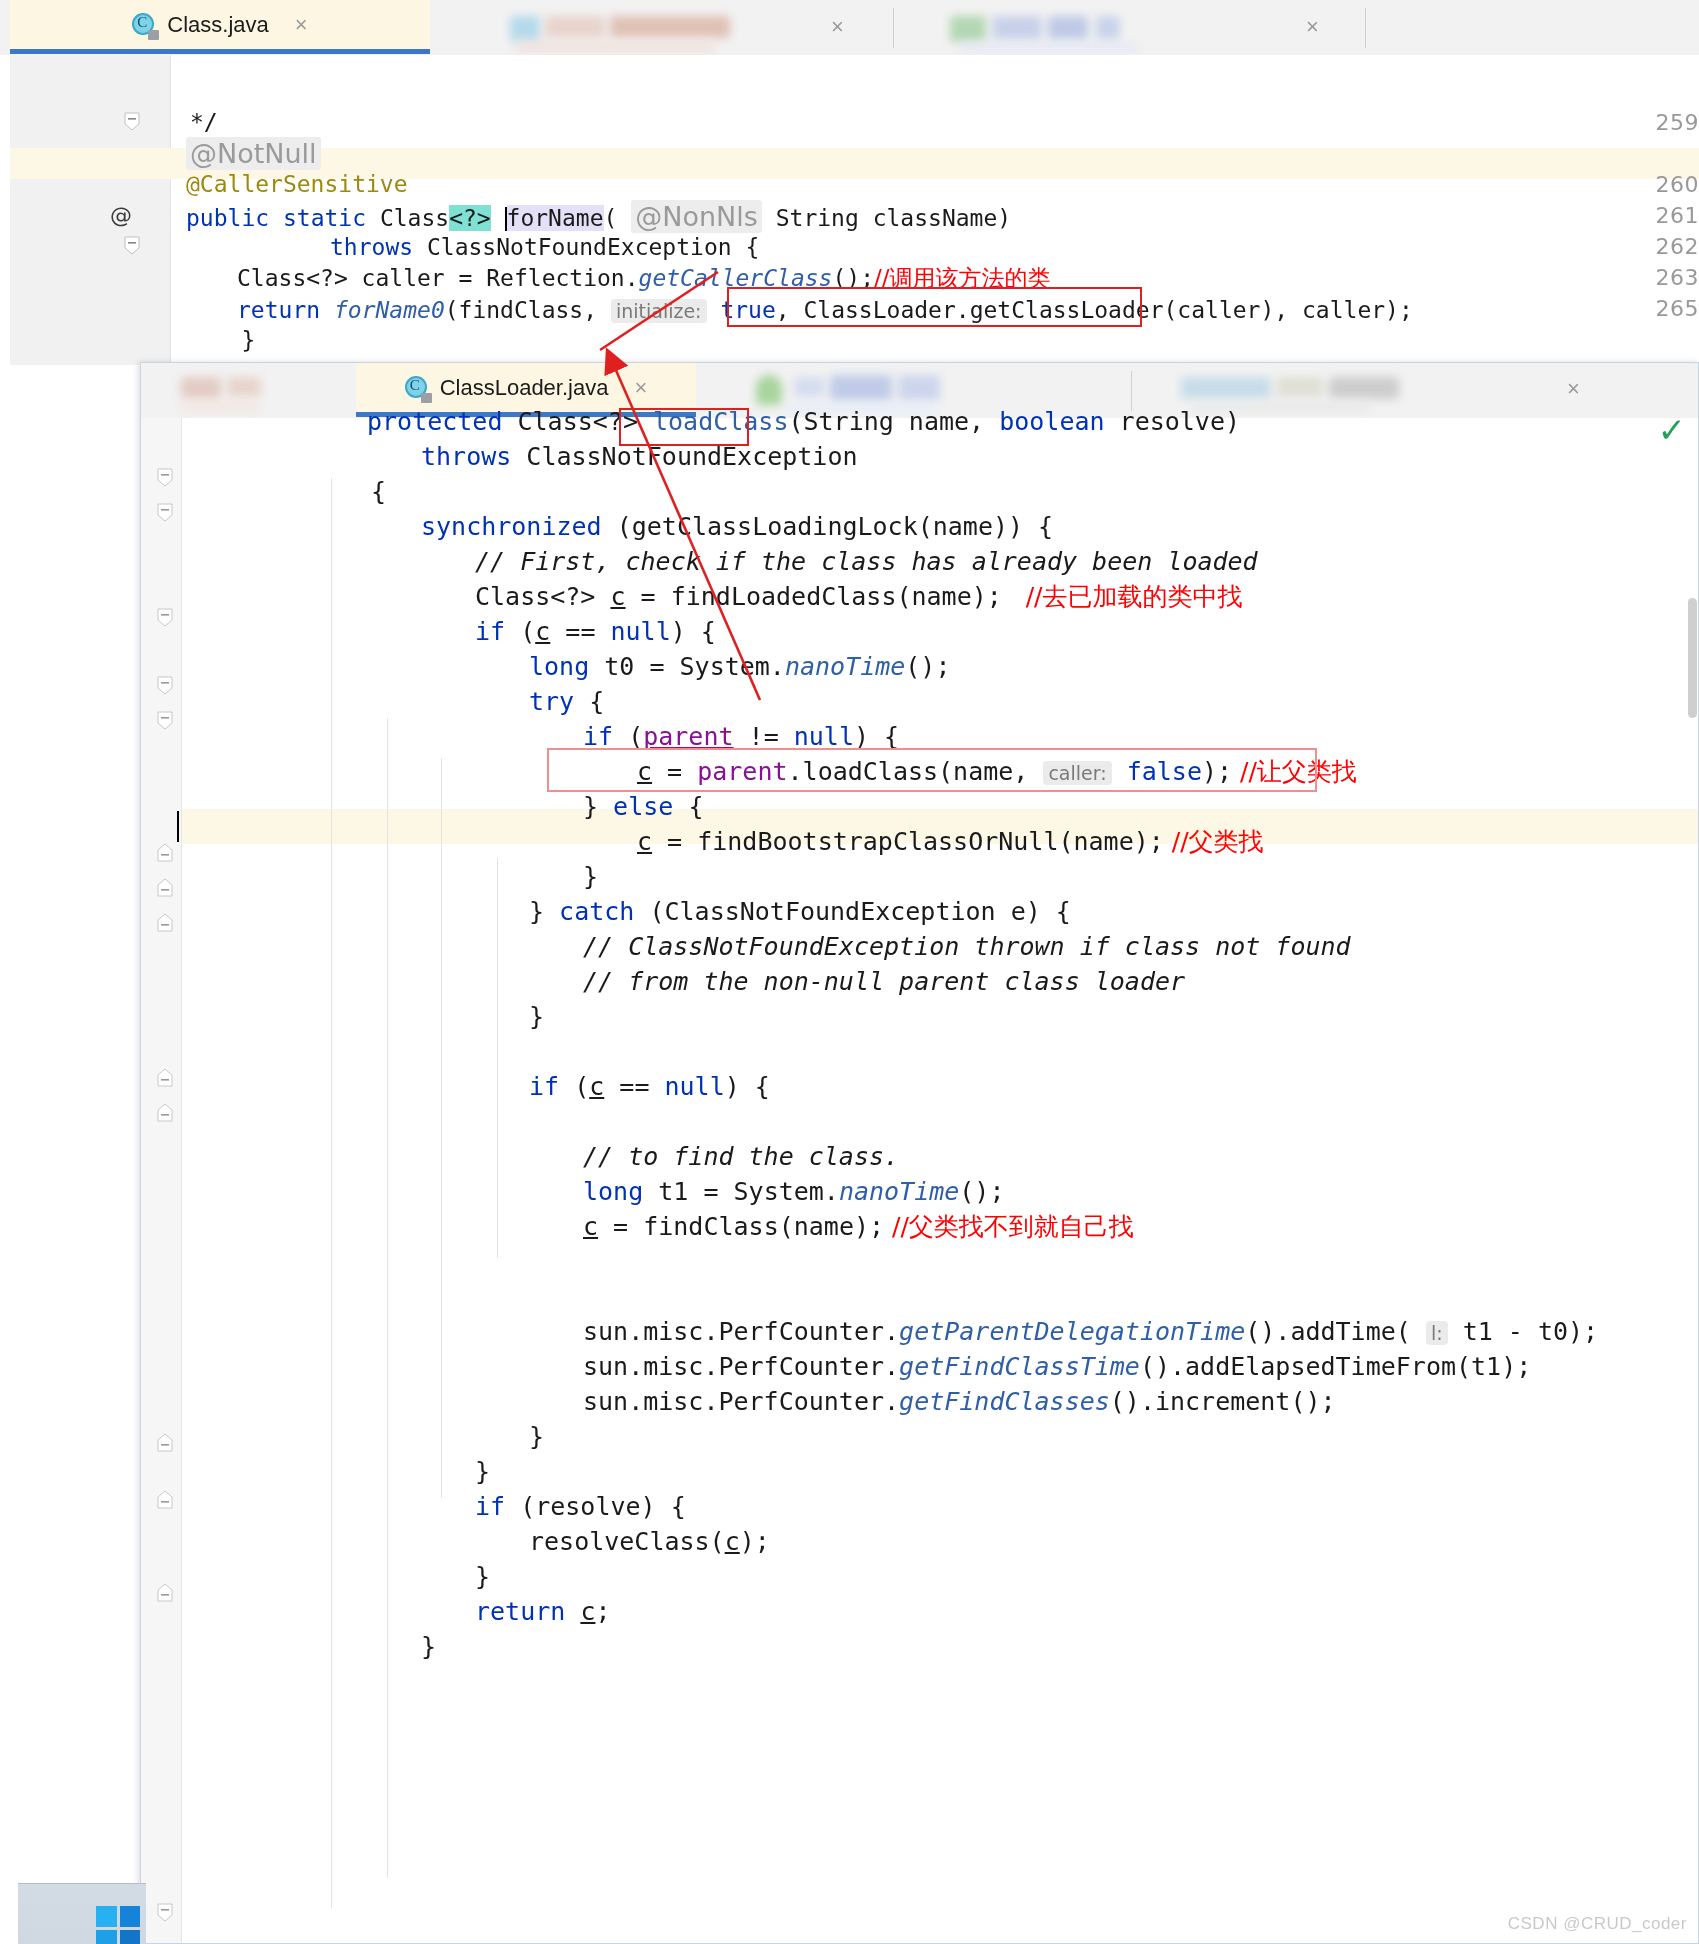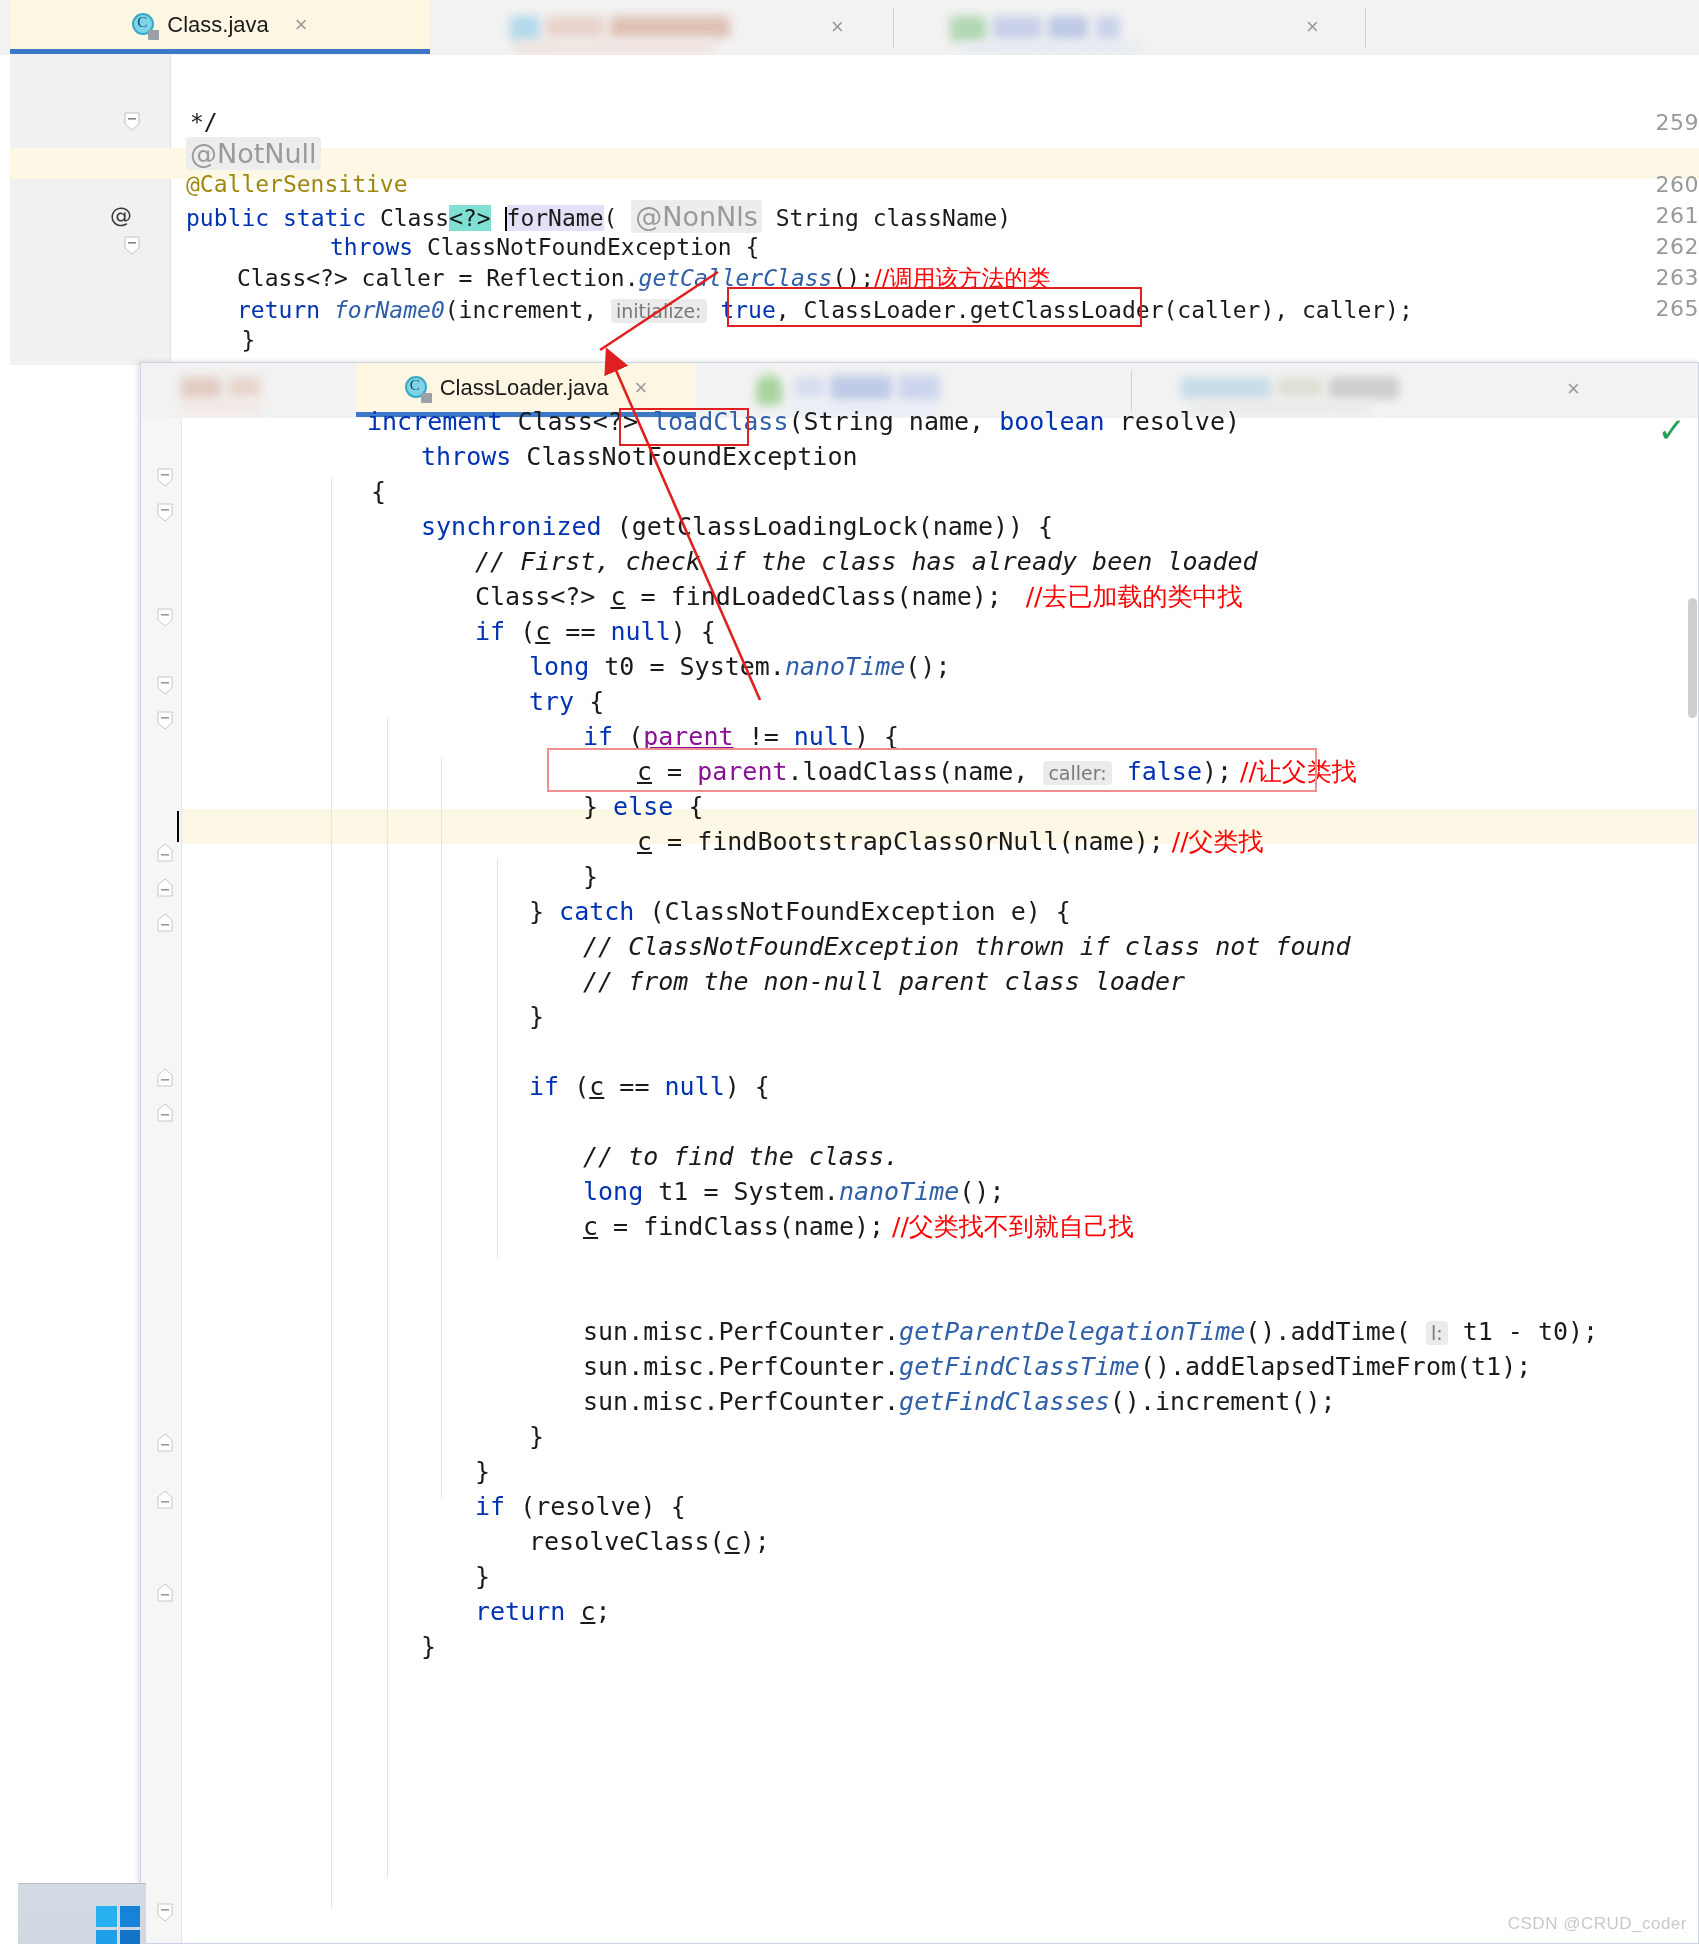--- a/index.html
+++ b/index.html
@@ -390,21 +390,21 @@
     <div class="code-line" style="left:186px; top:83px;"><span class="chip-anno">@NotNull</span></div>
 
     <div class="code-line anno" style="left:186px; top:114px;">@CallerSensitive</div>
 
     <div class="code-line" style="left:186px; top:146px;"><span class="kw">public</span> <span class="kw">static</span> <span>Class</span><span class="sel-teal">&lt;?&gt;</span> <span class="caret"></span><span class="sel-lav">forName</span><span>(</span> <span class="chip-anno">@NonNls</span> <span>String</span> <span>className</span><span>)</span></div>
 
     <div class="code-line" style="left:330px; top:177px;"><span class="kw">throws</span> <span>ClassNotFoundException</span> <span>{</span></div>
 
     <div class="code-line" style="left:237px; top:208px;"><span>Class&lt;?&gt; caller = Reflection.</span><span class="fn">getCallerClass</span><span>();</span><span class="redc">//调用该方法的类</span></div>
 
-    <div class="code-line" style="left:237px; top:240px;"><span class="kw">return</span> <span class="fn">forName0</span><span>(increment,</span> <span class="hint">initialize:</span> <span class="kw">true</span><span>,</span> <span><span>ClassLoader.getClassLoader(caller)</span></span><span>, caller);</span></div>
+    <div class="code-line" style="left:237px; top:240px;"><span class="kw">return</span> <span class="fn">forName0</span><span>(findClass,</span> <span class="hint">initialize:</span> <span class="kw">true</span><span>,</span> <span><span>ClassLoader.getClassLoader(caller)</span></span><span>, caller);</span></div>
 
     <div class="code-line" style="left:186px; top:270px; color:#1a1a1a;">    }</div>
 
     <div class="redbox" style="left:727px; top:232px; width:415px; height:40px;"></div>
   </div>
 </div>
 
 <div id="win2">
 
   <div id="win2-tabbar">
@@ -507,21 +507,21 @@
     <div class="fold2" style="top:1485px;"><svg width="22" height="20" viewBox="0 0 22 20">
           <path d="M4 1 h14 v11 l-7 6 l-7 -6 z" fill="#fff" stroke="#c8c8c8"></path>
           <rect x="7" y="6" width="8" height="1.6" fill="#999"></rect>
         </svg></div>
 
     <div class="indent-guide" style="left:190px; top:60px;  height:1430px;"></div>
     <div class="indent-guide" style="left:246px; top:300px; height:1160px;"></div>
     <div class="indent-guide" style="left:300px; top:340px; height:740px;"></div>
     <div class="indent-guide" style="left:356px; top:440px; height:400px;"></div>
 
-    <div class="code2" style="left:226px; top:-14px;"><span class="kw">increment</span> Class&lt;?&gt; <span style="color:#2f5fa8;">loadClass</span>(String name, <span class="kw">boolean</span> resolve)</div>
+    <div class="code2" style="left:226px; top:-14px;"><span class="kw">protected</span> Class&lt;?&gt; <span style="color:#2f5fa8;">loadClass</span>(String name, <span class="kw">boolean</span> resolve)</div>
 
     <div class="code2" style="left:280px; top:21px;"><span class="kw">throws</span> ClassNotFoundException</div>
 
     <div class="code2" style="left:230px; top:56px;">{</div>
 
     <div class="code2" style="left:280px; top:91px;"><span class="kw">synchronized</span> (getClassLoadingLock(name)) {</div>
 
     <div class="code2 cmt" style="left:334px; top:126px;">// First, check if the class has already been loaded</div>
 
     <div class="code2" style="left:334px; top:161px;">Class&lt;?&gt; <span class="und">c</span> = findLoadedClass(name);<span style="color:#ff0000; font-family:'DejaVu Sans',sans-serif;">   //去已加载的类中找</span></div>

